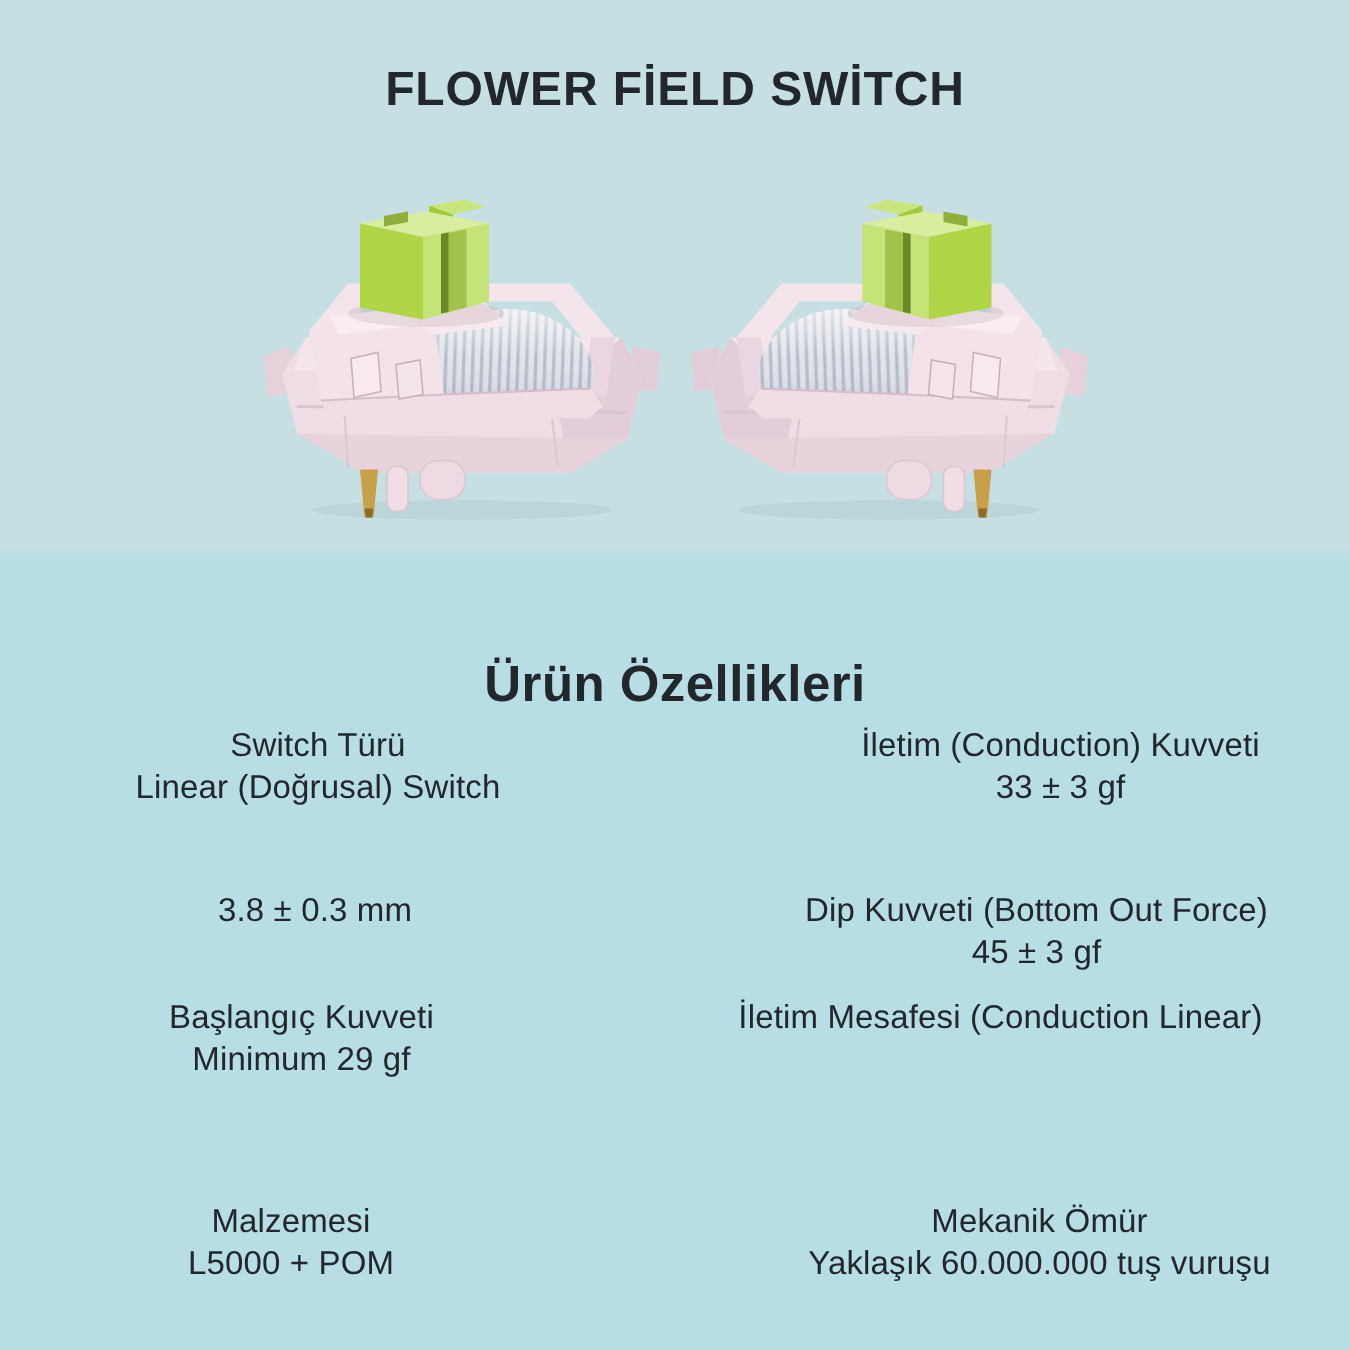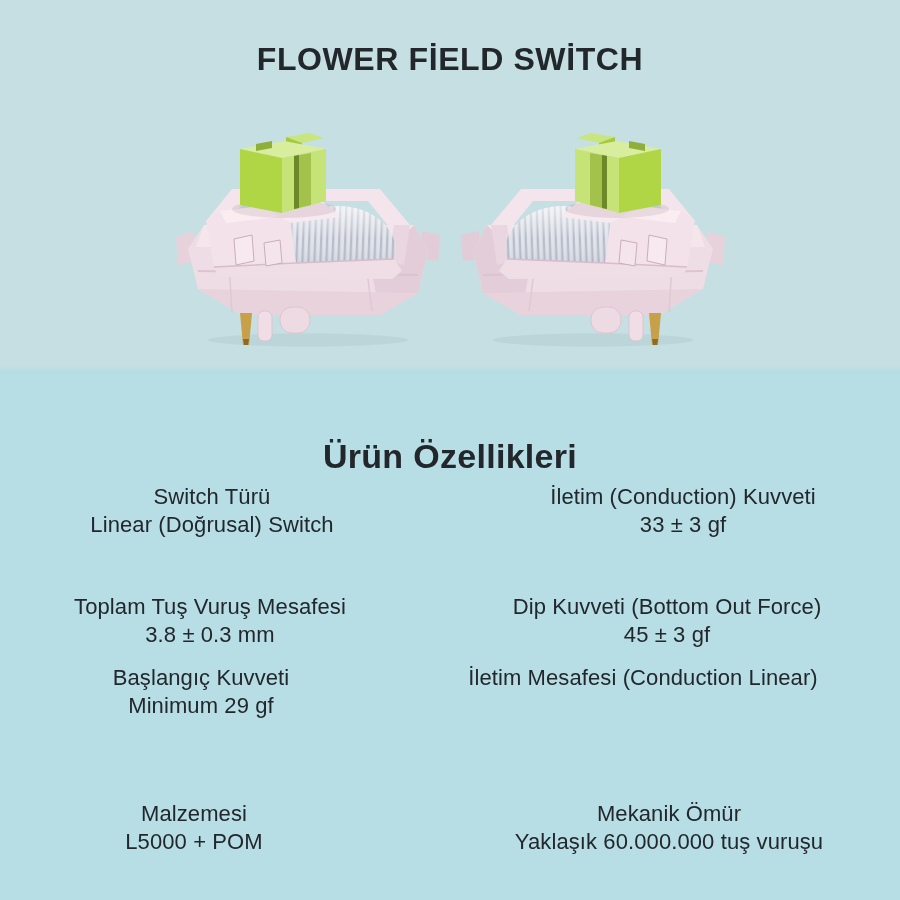--- a/index.html
+++ b/index.html
@@ -22,21 +22,21 @@
   }
   .switch-img{width:280px;height:230px;display:block;}
   .mirror .switch-img{transform:scaleX(-1);}
   .features-heading{
     position:absolute;top:401px;left:0;width:900px;
     text-align:center;font-size:34px;line-height:46px;
     font-weight:700;letter-spacing:0.3px;margin-top:32px;
   }
   .spec-row{
     position:absolute;left:0;width:900px;
-    display:grid;grid-template-columns:410px 490px;
+    display:grid;grid-template-columns:410px 490px;gap:24px;
   }
   .spec-row.r1{top:483px;}
   .spec-row.r2{top:593px;}
   .spec-row.r3{top:664px;}
   .spec-row.r4{top:800px;}
   .spec-cell{
     text-align:center;font-size:22px;line-height:28px;font-weight:500;
     letter-spacing:0.1px;
   }
   .defs-holder{position:absolute;width:0;height:0;overflow:hidden;}
@@ -132,21 +132,20 @@
       <div>Linear (Doğrusal) Switch</div>
     </div>
     <div class="spec-cell" style="transform:translateX(28px);">
       <div>İletim (Conduction) Kuvveti</div>
       <div>33 ± 3 gf</div>
     </div>
   </div>
 
   <div class="spec-row r2">
     <div class="spec-cell" style="transform:translateX(5px);">
-      <div>Toplam Tuş Vuruş Mesafesi</div>
       <div>3.8 ± 0.3 mm</div>
     </div>
     <div class="spec-cell" style="transform:translateX(12px);">
       <div>Dip Kuvveti (Bottom Out Force)</div>
       <div>45 ± 3 gf</div>
     </div>
   </div>
 
   <div class="spec-row r3">
     <div class="spec-cell" style="transform:translateX(-4px);">

